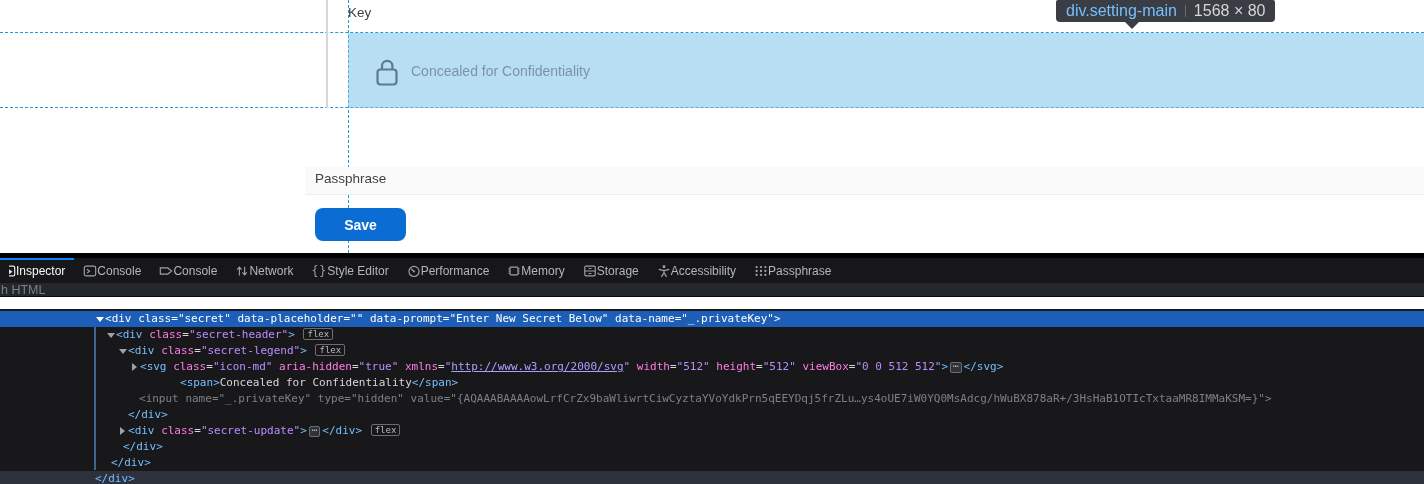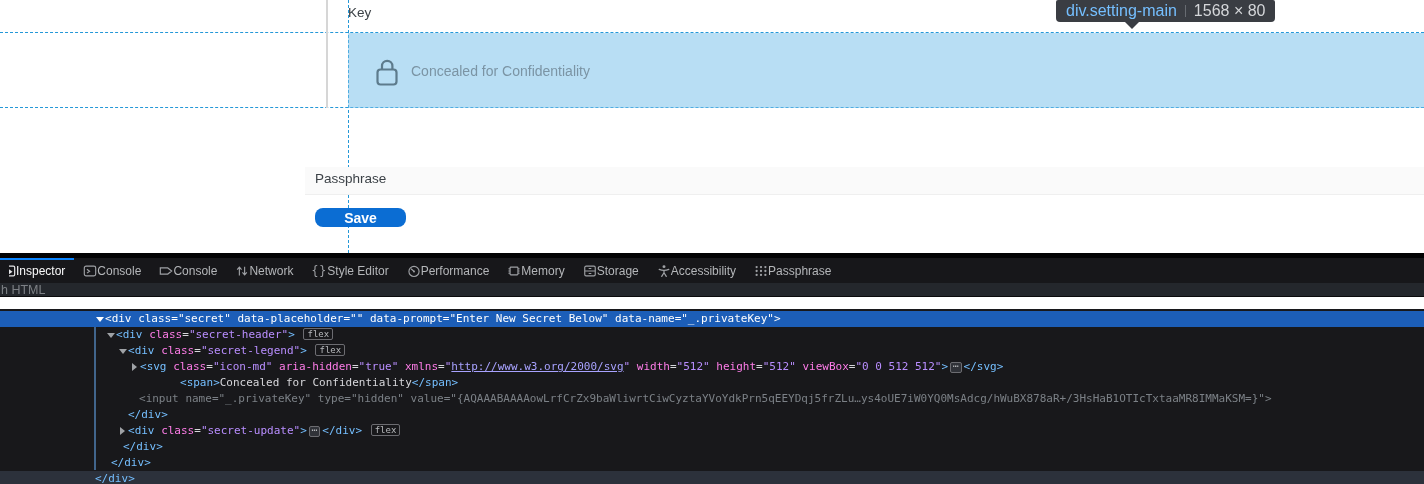--- a/index.html
+++ b/index.html
@@ -11,21 +11,21 @@
   .h-guide{position:absolute;left:0;right:0;height:0;border-top:1px dashed #2598d8;}
   .h-guide.g1{top:32px;} .h-guide.g2{top:107px;}
   .v-guide{position:absolute;left:348px;top:0;height:253px;width:0;border-left:1px dashed #2598d8;}
   .gray-line{position:absolute;left:326px;top:0;width:2px;height:108px;background:#d6d6d6;}
   .hl-box{position:absolute;left:348px;top:33px;right:0;height:75px;background:rgba(118,192,234,0.52);}
   .key-label{position:absolute;left:348px;top:5px;font-size:13.5px;color:#3c4247;}
   .lock-wrap{position:absolute;left:375px;top:56px;width:24px;height:31px;color:#5d7b8c;}
   .concealed{position:absolute;left:411px;top:63px;font-size:14px;color:#7b94a4;}
   .pass-band{position:absolute;left:305px;right:0;top:167px;height:27px;background:#fafafa;border-bottom:1px solid #efefef;}
   .pass-label{position:absolute;left:10px;top:4px;font-size:13.5px;color:#3c4247;}
-  .save-btn{position:absolute;left:315px;top:208px;width:91px;height:19px;border:none;border-radius:8px;background:#0b6dd3;color:#fff;font-size:14px;font-weight:600;font-family:"Liberation Sans",sans-serif;display:flex;align-items:center;justify-content:center;cursor:pointer;text-align:center;}
+  .save-btn{position:absolute;left:315px;top:208px;width:91px;height:33px;border:none;border-radius:8px;background:#0b6dd3;color:#fff;font-size:14px;font-weight:600;font-family:"Liberation Sans",sans-serif;display:flex;align-items:center;justify-content:center;cursor:pointer;text-align:center;}
 
   
   .node-infobar{position:absolute;left:1056px;top:0;height:22px;background:#3a3d43;border-radius:2px 2px 4px 4px;display:flex;align-items:center;padding:0 10px;font-size:16px;white-space:nowrap;}
   .infobar-selector{color:#75bfff;}
   .infobar-sep{width:1px;height:12px;background:#686c72;margin:0 8px;}
   .infobar-dims{color:#d4d6d9;}
   .infobar-arrow{position:absolute;left:1125px;top:22px;width:0;height:0;border-left:7px solid transparent;border-right:7px solid transparent;border-top:7px solid #3a3d43;}
 
   
   .splitter{position:absolute;left:0;right:0;top:253px;height:5px;background:#020203;}

